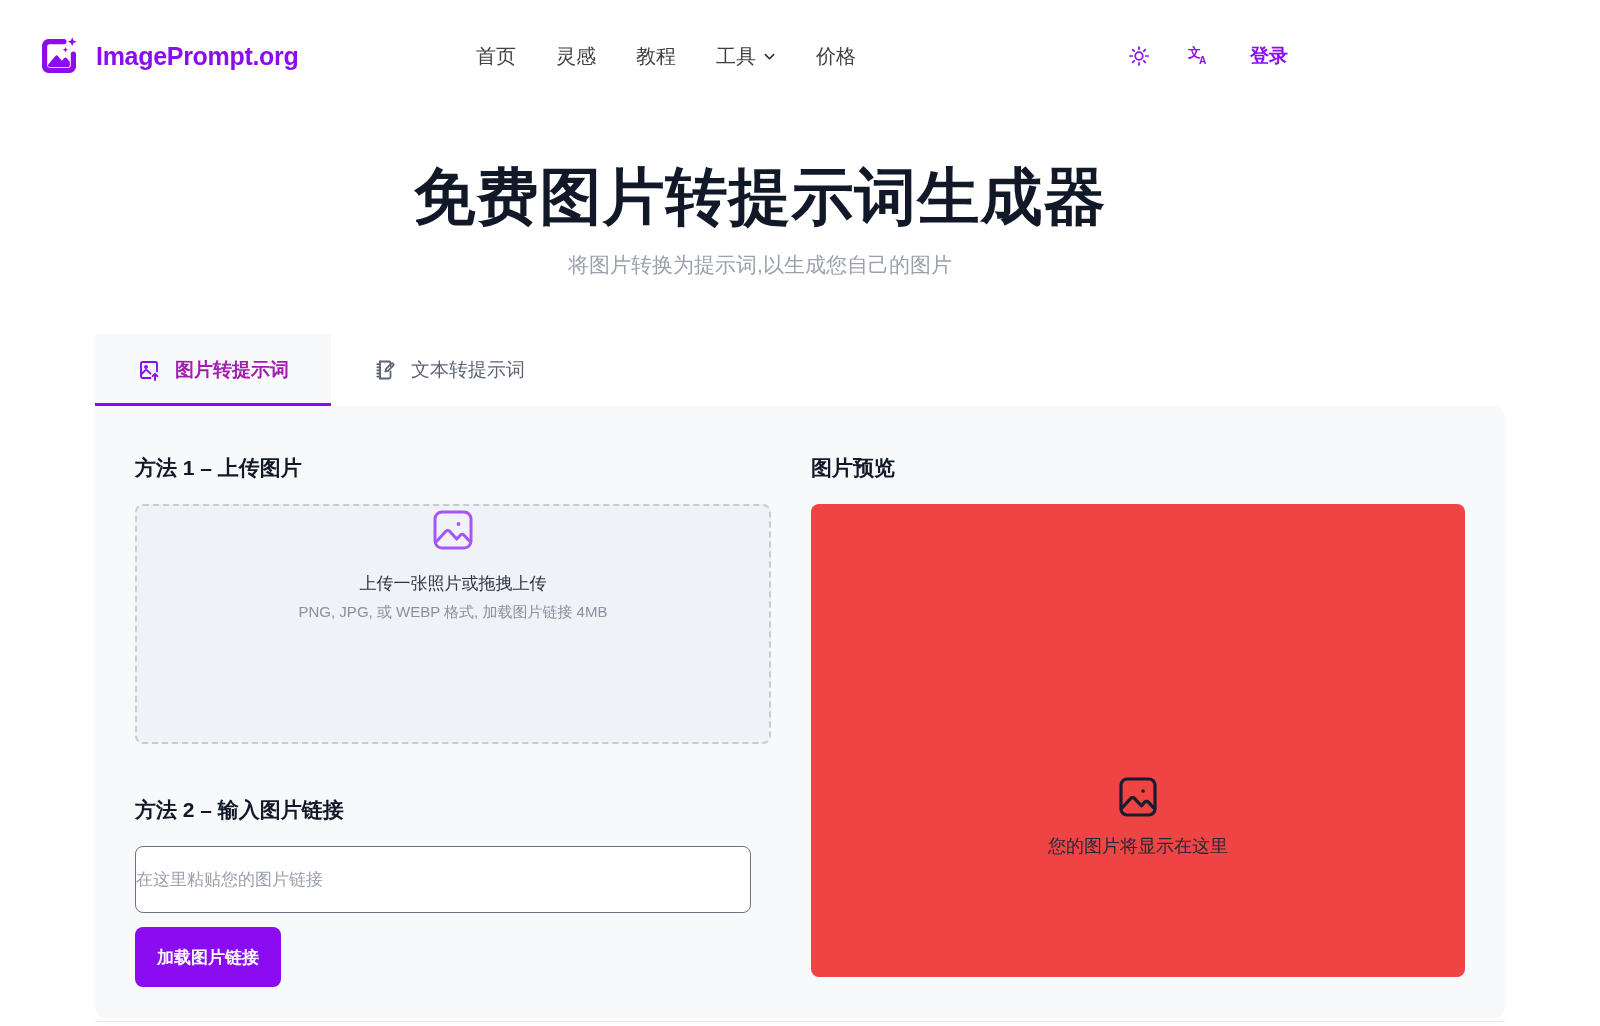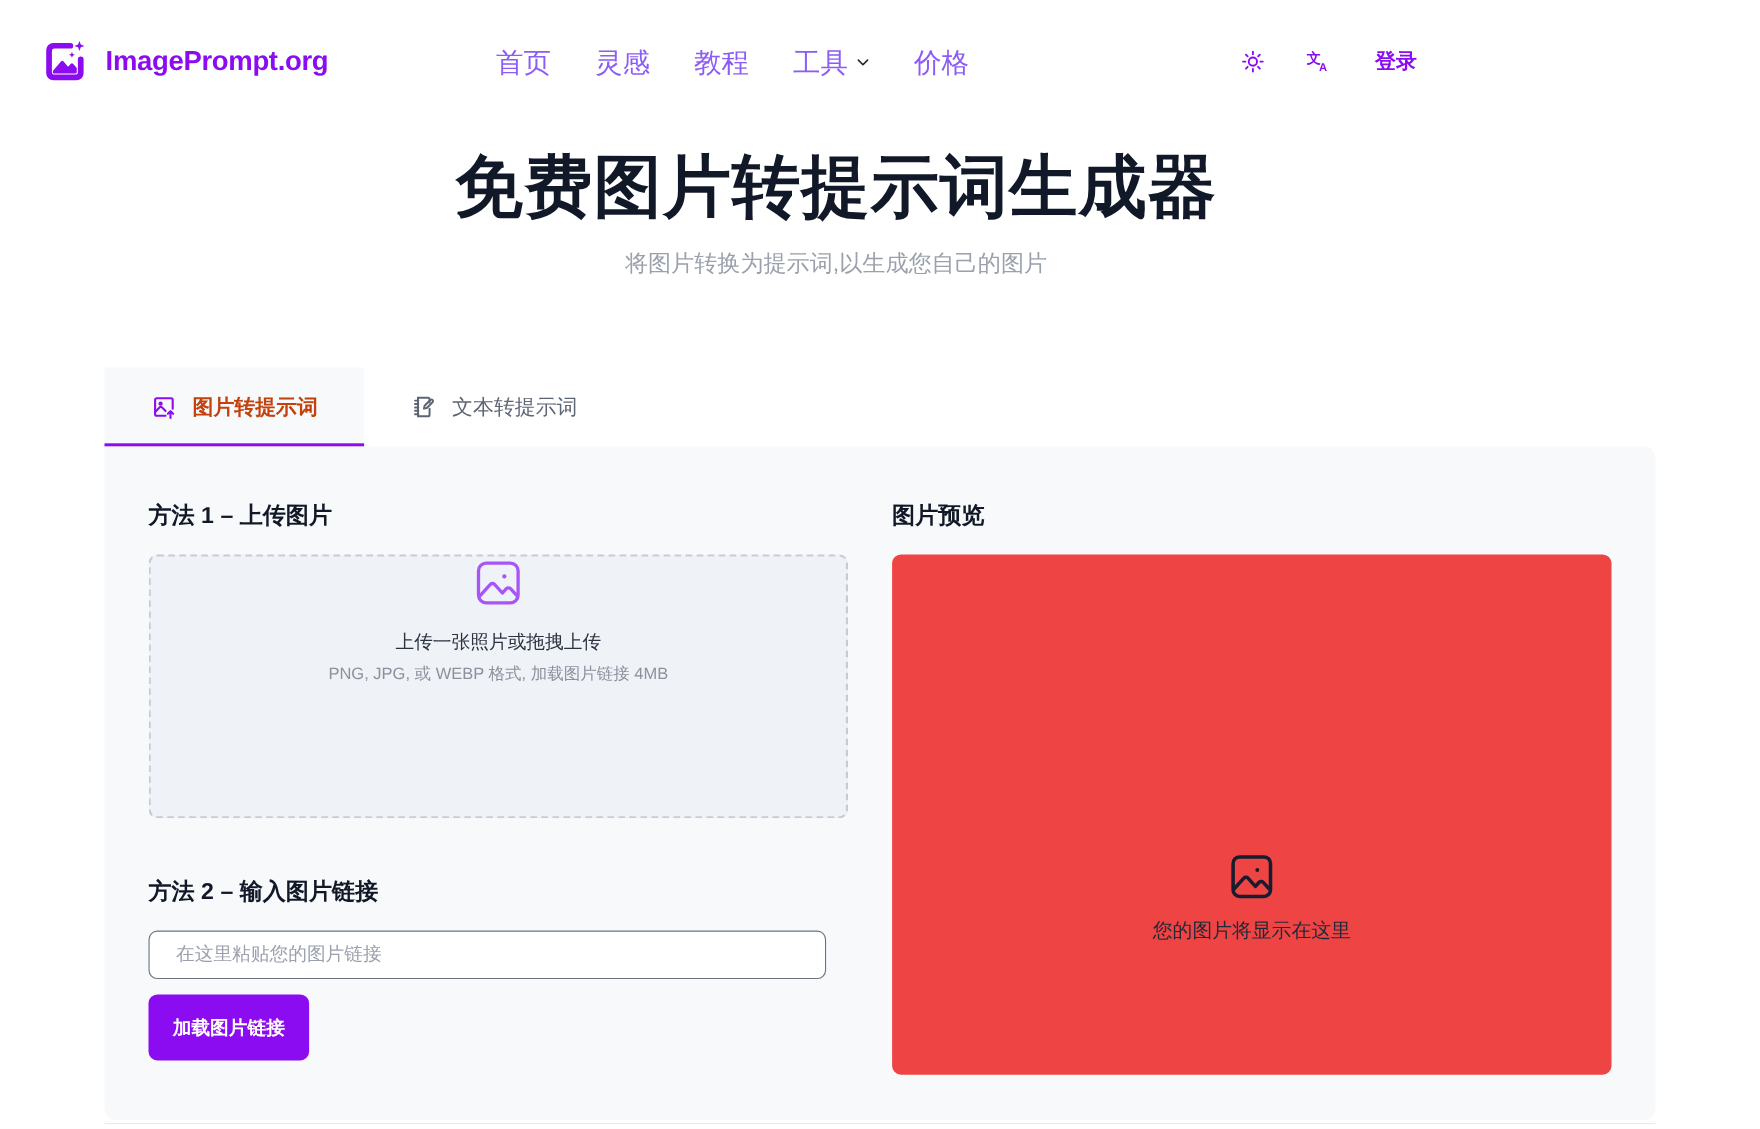--- a/index.html
+++ b/index.html
@@ -24,56 +24,56 @@
     white-space: nowrap;
   }
 
   .nav {
     position: absolute; left: 0; right: 0; top: 0; height: 112px;
     display: flex; align-items: center; justify-content: center; gap: 0;
     pointer-events: none;
   }
   .nav-inner { display: flex; align-items: center; gap: 0; pointer-events: auto; }
   .nav-item {
-    font-size: 25px; color: #8b5cf6; padding: 8px 20px; white-space: nowrap;
+    font-size: 20px; color: #404040; padding: 8px 20px; white-space: nowrap;
     display: flex; align-items: center; gap: 7px; cursor: pointer;
   }
   .chev { display: inline-block; width: 13px; height: 13px; }
   .chev svg { display: block; }
 
   .header-right {
     position: absolute; right: 36px; top: 0; height: 112px;
     display: flex; align-items: center; gap: 26px;
   }
   .icon-btn {
     width: 34px; height: 34px; display: flex; align-items: center; justify-content: center;
     cursor: pointer; color: #8b0cf0;
   }
   .login-btn {
     font-size: 19px; font-weight: 700; color: #8b0cf0; white-space: nowrap;
     padding: 6px 8px; cursor: pointer;
   }
 
   
-  .hero { position: absolute; top: 136px; left: 0; width: 1520px; text-align: center; }
+  .hero { position: absolute; top: 162px; left: 0; width: 1520px; text-align: center; }
   .hero h1 {
     font-size: 62px; font-weight: 800; color: #111827; letter-spacing: 1px; line-height: 1.12;
   }
   .hero p { margin-top: 20px; font-size: 21px; color: #9aa1ad; }
 
   
   .tabs {
     position: absolute; left: 95px; top: 334px; width: 1410px; height: 72px;
     display: flex; align-items: stretch;
   }
   .tab {
     display: flex; align-items: center; gap: 12px; padding: 0 42px;
     font-size: 19px; font-weight: 700; cursor: pointer; position: relative;
   }
-  .tab.active { background: #f7f9fb; color: #c2410c; justify-content: flex-end; }
+  .tab.active { background: #f7f9fb; color: #a21caf; justify-content: flex-end; }
   .tab.active::after {
     content: ""; position: absolute; left: 0; right: 0; bottom: 0; height: 3px; background: #8b0cf0;
   }
   .tab.inactive { color: #5d6575; font-weight: 500; background: transparent; }
   .tab-icon { width: 26px; height: 26px; display: flex; align-items: center; }
 
   .card {
     position: absolute; left: 95px; top: 406px; width: 1410px; height: 612px;
     background: #f7f9fb; border-radius: 0 10px 10px 10px;
   }
@@ -89,22 +89,22 @@
     height: 240px; border: 2px dashed #c6ccd6; border-radius: 8px; background: #eff2f7;
     display: flex; flex-direction: column; align-items: center; justify-content: flex-start;
     cursor: pointer;
   }
   .dz-icon { width: 48px; height: 48px; margin-bottom: 18px; }
   .dz-main { font-size: 17px; color: #2b3240; }
   .dz-sub { font-size: 15px; color: #8b919d; margin-top: 8px; }
 
   .section-2 { margin-top: 52px; }
   .url-input {
-    width: 616px; height: 44px; border: 1.5px solid #6b7280; border-radius: 8px;
-    background: #ffffff; padding: 0 24px; font-size: 17px; color: #1f2937;
+    width: 616px; height: 67px; border: 1.5px solid #6b7280; border-radius: 8px;
+    background: #ffffff; padding: 0 0; font-size: 17px; color: #1f2937;
     font-family: inherit; outline: none; display: block;
   }
   .url-input::placeholder { color: #9aa1ad; }
   .load-btn {
     margin-top: 14px; height: 60px; padding: 0 22px; border: none; border-radius: 8px;
     background: #8b0cf0; color: #ffffff; font-size: 17px; font-weight: 600;
     font-family: inherit; cursor: pointer;
   }
 
   .preview-box {

